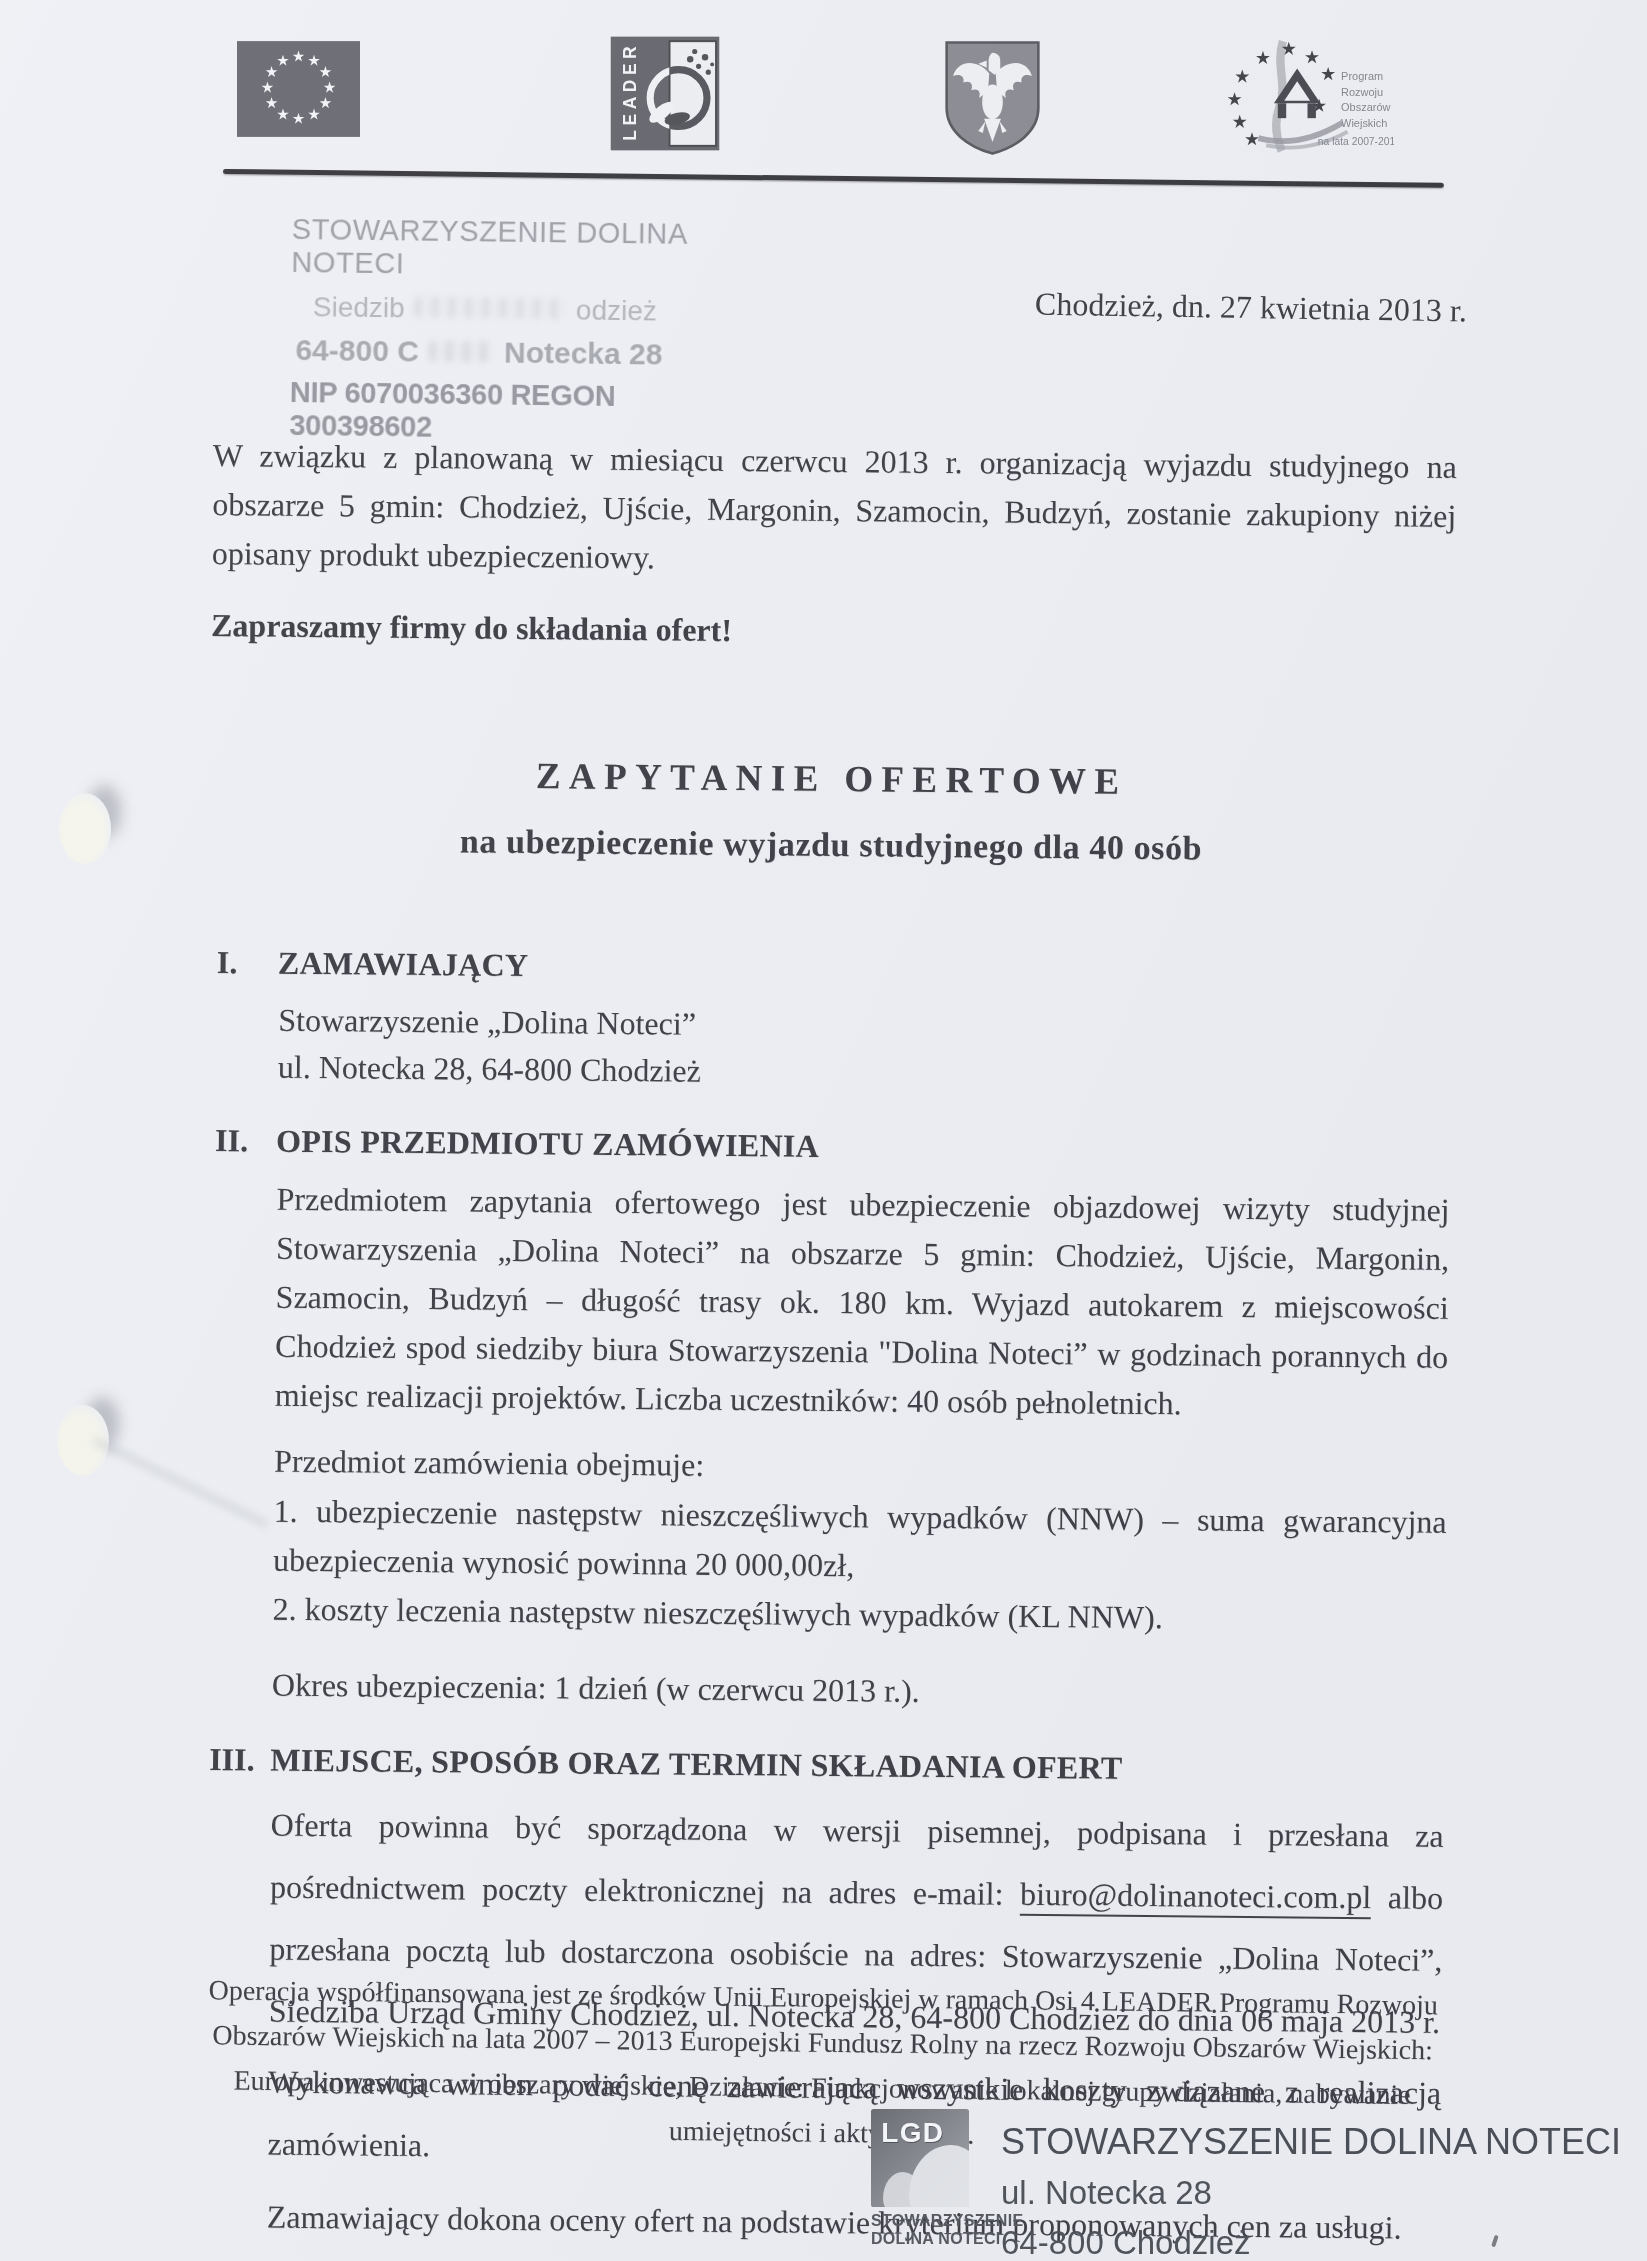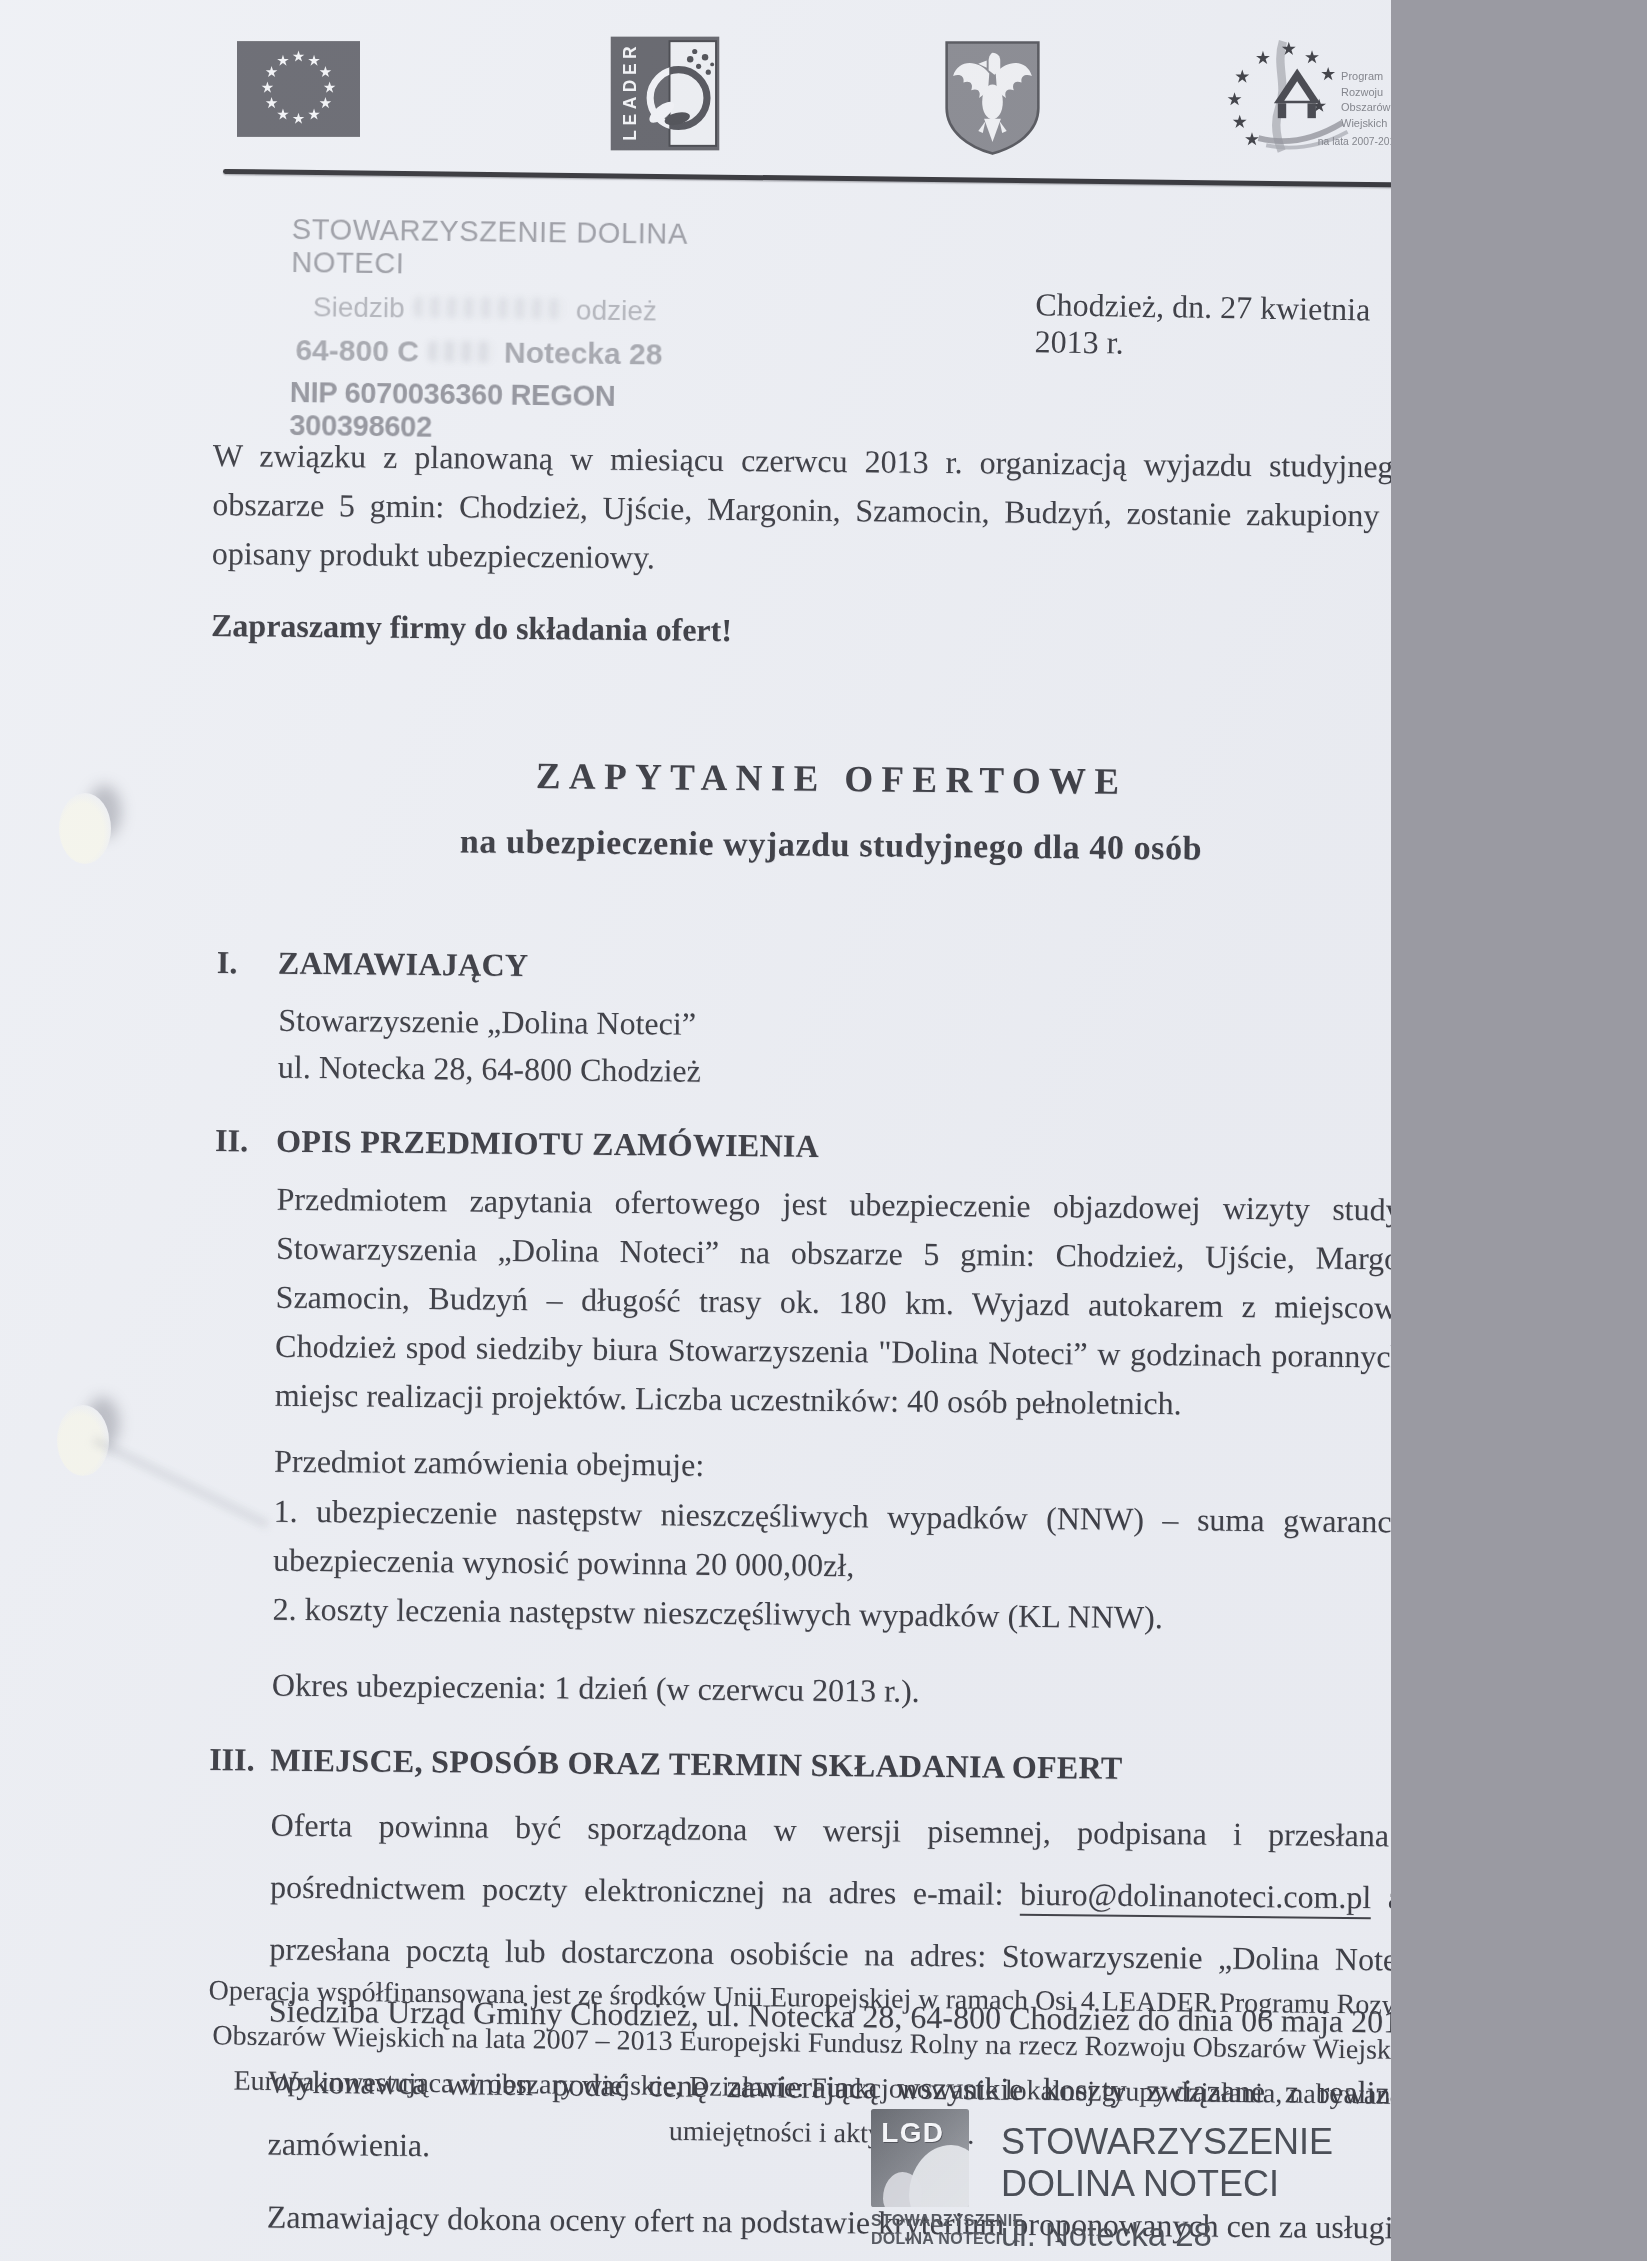--- a/index.html
+++ b/index.html
@@ -1,16 +1,16 @@
 <!DOCTYPE html>
 <html lang="pl" style="font-size:10.3px"><head>
 <meta charset="utf-8">
 <style>
   html,body{margin:0;padding:0;background:#9a9aa2;}
-  .page{position:relative;width:1391px;height:2261px;background:#edeff4;overflow:hidden;
+  .page{position:relative;width:1647px;height:2261px;background:#edeff4;overflow:hidden;
         font-family:"Liberation Serif",serif;color:#313239;}
   .page::after{content:"";position:absolute;inset:0;pointer-events:none;
         background:linear-gradient(115deg,rgba(255,255,255,.10),rgba(190,192,205,.10) 70%);}
   
   .logo{position:absolute;}
   #logo-eu{left:237px;top:41px;}
   #logo-leader{left:610px;top:36px;}
   #logo-crest{left:940px;top:36px;}
   #logo-prow{left:1221px;top:40px;}
   .rule{position:absolute;left:223px;top:169px;width:1221px;height:4.5px;background:#2b2b30;

